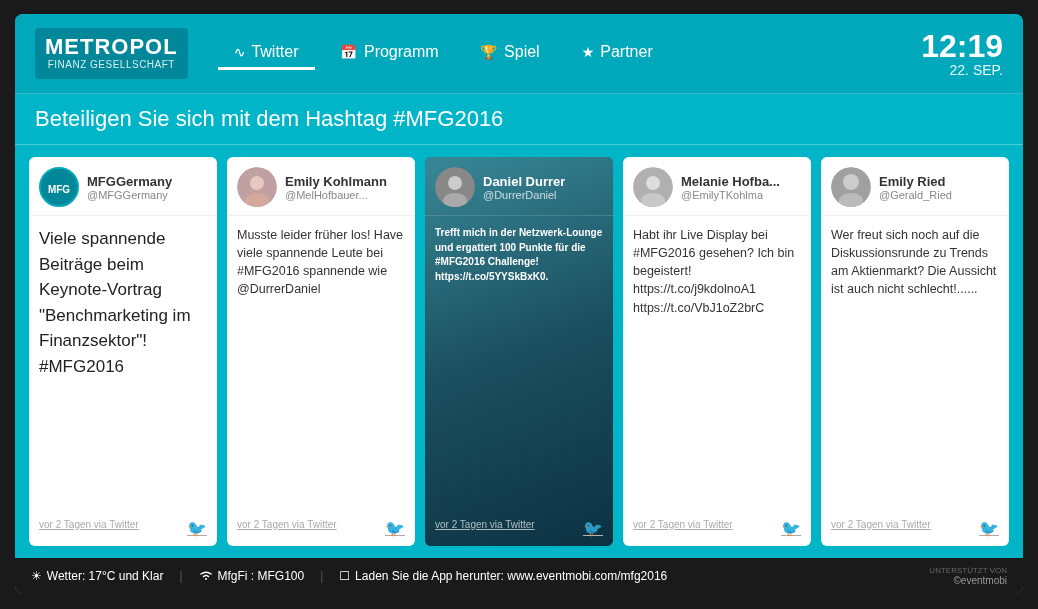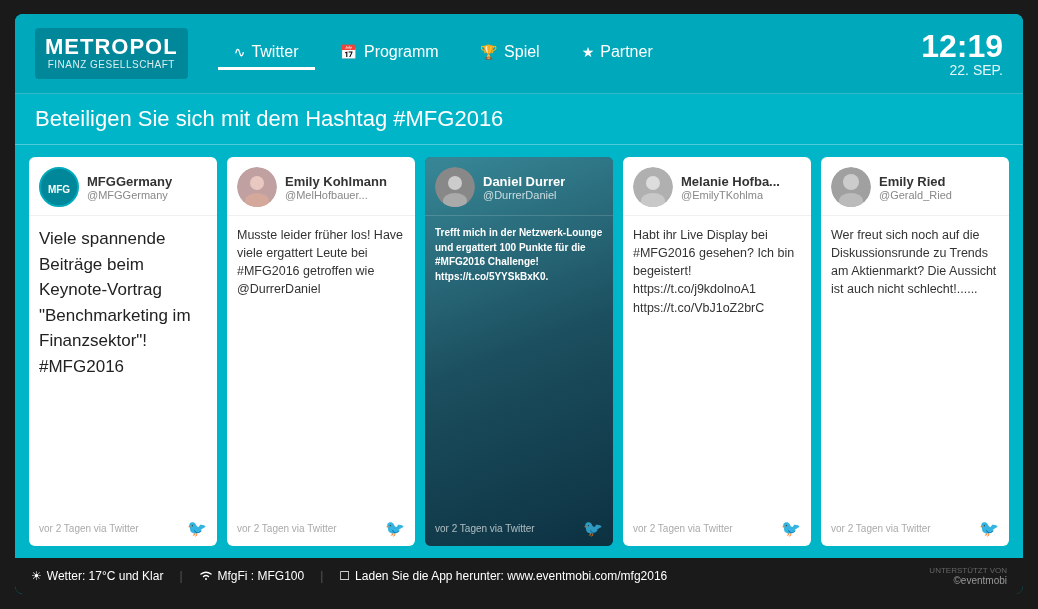--- a/index.html
+++ b/index.html
@@ -255,25 +255,26 @@
     }
 
     .tweet-card.dark-bg .tweet-body {
       color: white;
       font-weight: 600;
       font-size: 10px;
     }
 
     .tweet-footer {
       display: flex;
-      align-items: center;
+      align-items: flex-start;
       justify-content: space-between;
       padding: 6px 10px 8px;
       font-size: 10px;
       color: #aaa;
+      text-decoration: underline;
     }
 
     .tweet-card.dark-bg .tweet-footer {
       color: rgba(255,255,255,0.65);
     }
 
     .twitter-bird {
       color: #1da1f2;
       font-size: 16px;
     }
@@ -395,21 +396,21 @@
             <circle cx="20" cy="20" r="20" fill="#c0a0a0"></circle>
             <circle cx="20" cy="16" r="7" fill="#e8c8c0"></circle>
             <ellipse cx="20" cy="34" rx="12" ry="8" fill="#d4a89a"></ellipse>
           </svg>
         </div>
         <div class="user-info">
           <span class="user-name">Emily Kohlmann</span>
           <span class="user-handle">@MelHofbauer...</span>
         </div>
       </div>
-      <div class="tweet-body">Musste leider früher los! Have viele ergattert Leute bei #MFG2016 getroffen wie @DurrerDaniel</div>
+      <div class="tweet-body">Musste leider früher los! Have viele spannende Leute bei #MFG2016 spannende wie @DurrerDaniel</div>
       <div class="tweet-footer">
         <span>vor 2 Tagen via Twitter</span>
         <span class="twitter-bird">🐦</span>
       </div>
     </div>
 
     <div class="tweet-card dark-bg">
       <div class="tweet-card-bg">
         <div class="tweet-card-bg-img"></div>
       </div>

